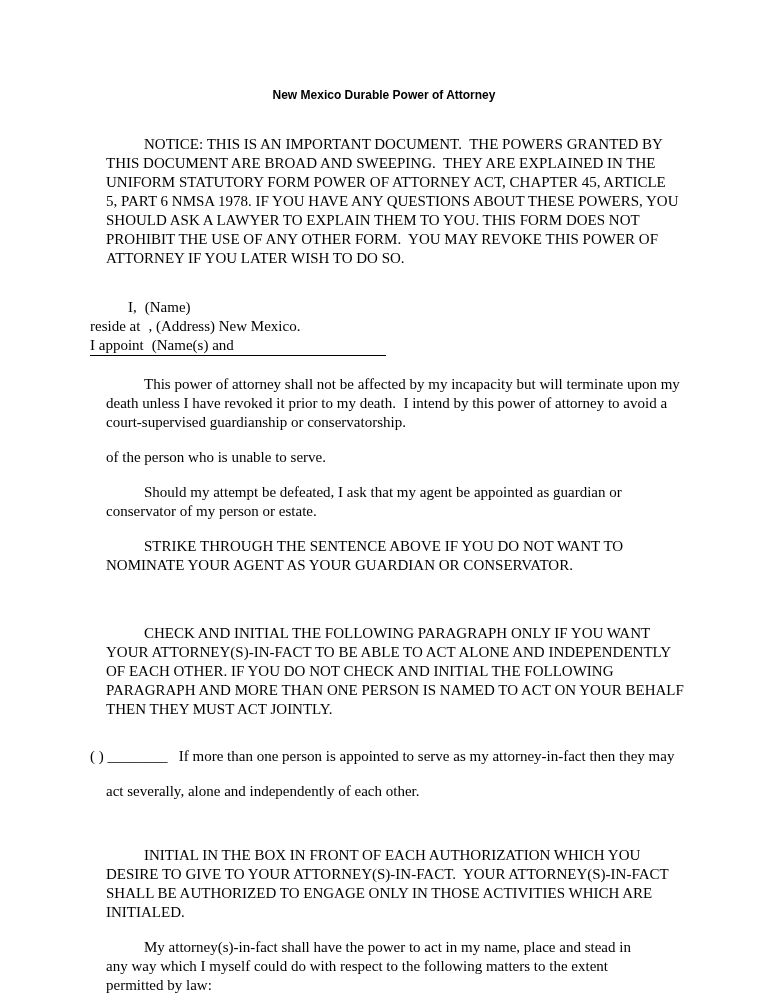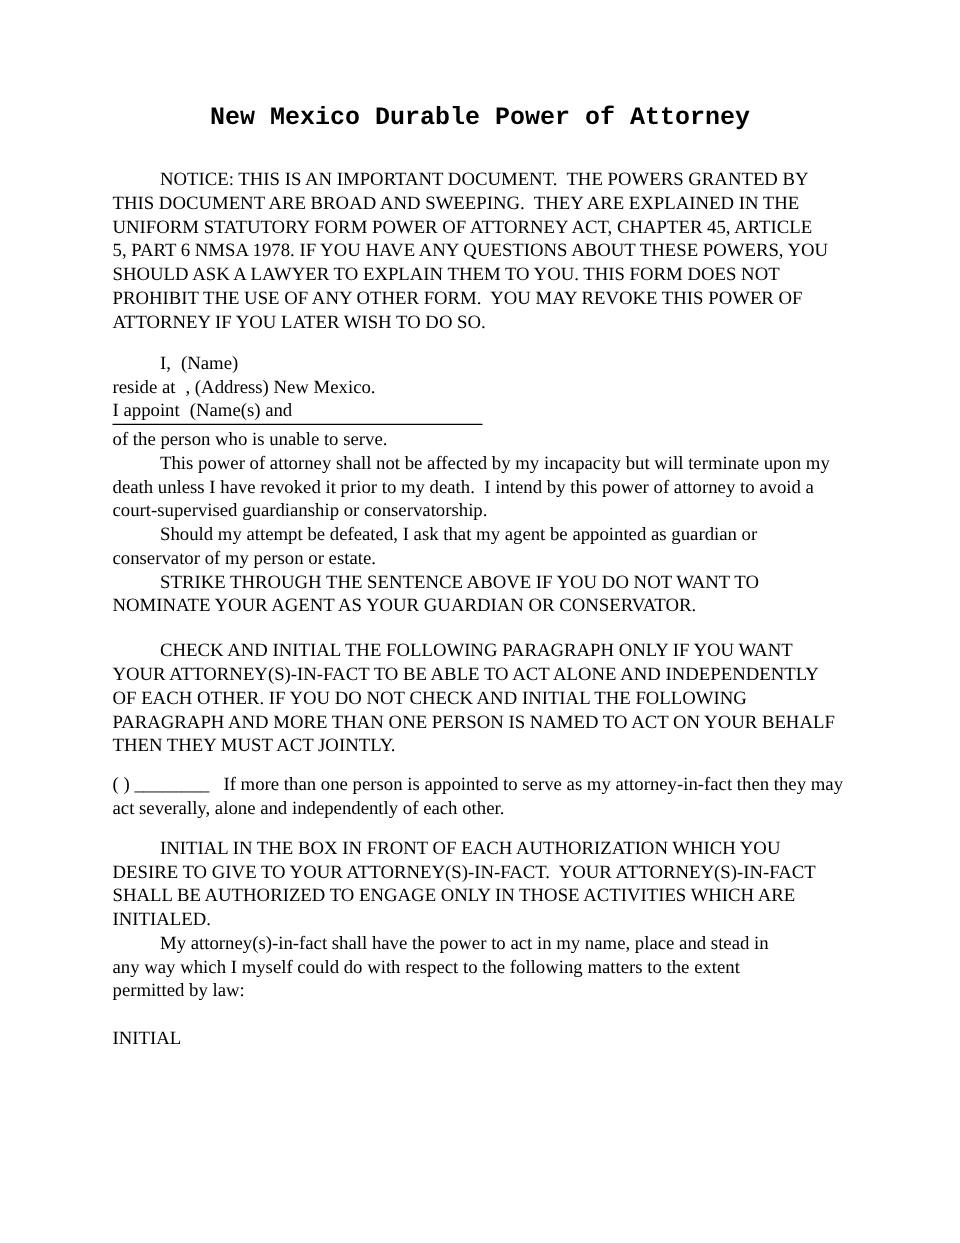--- a/index.html
+++ b/index.html
@@ -9,29 +9,29 @@
     height: 994px;
     box-sizing: border-box;
     padding: 85px 90px 0 90px;
     background: #ffffff;
     color: #000000;
     font-family: "Liberation Serif", serif;
     font-size: 15px;
     line-height: 19px;
   }
   .title {
-    font-family: Liberation Mono, monospace;
-    font-size: 20px;
+    font-family: Liberation Sans, sans-serif;
+    font-size: 12px;
     font-weight: bold;
     text-align: center;
     margin: 0 0 30px 0;
     line-height: 20px;
   }
   .para {
-    margin: 0;
+    margin: 16px;
     white-space: pre;
   }
   .indent { text-indent: 38px; }
   .row {
     display: flex;
     white-space: pre;
     line-height: 19px;
   }
   .row span { flex: 0 0 auto; }
   .tab { display: inline-block; width: 38px; }
@@ -91,25 +91,25 @@
     <span class="fill"></span>
     <span>(Name(s) and</span>
   </div>
 
 
 
   <div class="row">
     <span class="fill-fixed"></span>
   </div>
 
-  <p class="para">of the person who is unable to serve.</p>
-
   <p class="para indent">This power of attorney shall not be affected by my incapacity but will terminate upon my
 death unless I have revoked it prior to my death.  I intend by this power of attorney to avoid a
 court-supervised guardianship or conservatorship.</p>
+
+  <p class="para">of the person who is unable to serve.</p>
 
   <p class="para indent">Should my attempt be defeated, I ask that my agent be appointed as guardian or
 conservator of my person or estate.</p>
 
   <p class="para indent">STRIKE THROUGH THE SENTENCE ABOVE IF YOU DO NOT WANT TO
 NOMINATE YOUR AGENT AS YOUR GUARDIAN OR CONSERVATOR.</p>
 
   <div class="sp17"></div>
 
   <p class="para indent">CHECK AND INITIAL THE FOLLOWING PARAGRAPH ONLY IF YOU WANT

